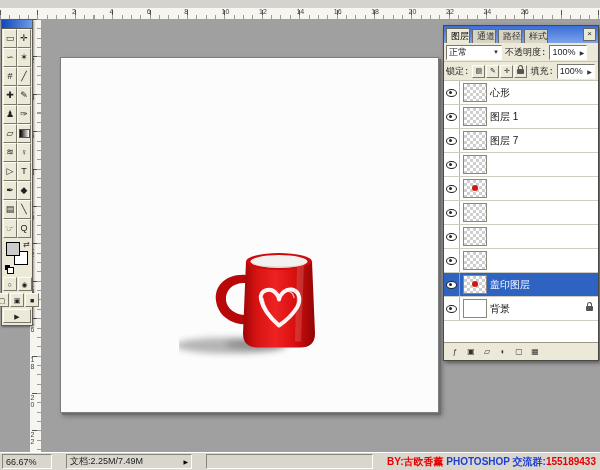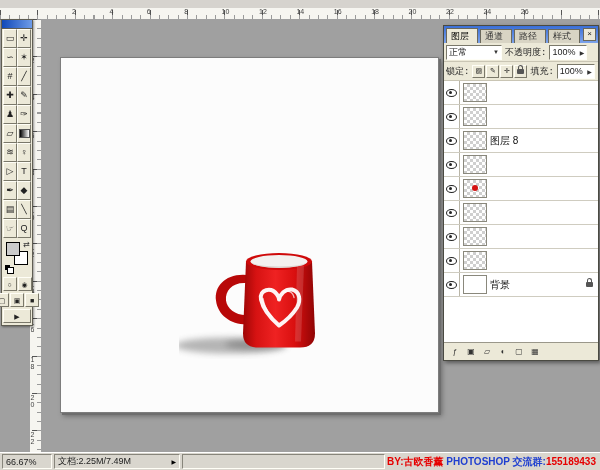--- a/index.html
+++ b/index.html
@@ -40,21 +40,21 @@
   .swmini::after{content:"";position:absolute;right:0;bottom:0;width:5px;height:5px;background:#fff;border:1px solid #000;}
   .tb-row{display:flex;justify-content:center;gap:1px;margin:2px 0;}
   .tbtn{height:12px;min-width:12px;display:flex;align-items:center;justify-content:center;font-size:7px;line-height:1;
         background:#ece9d8;border:1px solid;border-color:#fffef6 #7a786a #7a786a #fffef6;cursor:pointer;}
   .tbtn.wide{min-width:26px;}
   
   .layers-panel{position:absolute;left:443px;top:25px;width:154px;height:334px;background:#ece9d8;
         border:1px solid #4a4a42;box-shadow:2px 2px 4px rgba(0,0,0,.45);z-index:6;display:flex;flex-direction:column;}
   .p-header{height:17px;background:linear-gradient(#3a6fd8,#7da3ea);display:flex;align-items:flex-end;padding-left:2px;}
   .ptabs{display:flex;gap:2px;flex:1;align-items:flex-end;}
-  .ptab{background:#d8d4c4;border:1px solid #6a685c;border-bottom:none;padding:1px 8px 1px 4px;font-size:9px;line-height:11px;cursor:pointer;color:#333;}
+  .ptab{background:#d8d4c4;border:1px solid #6a685c;border-bottom:none;padding:1px 0 1px 4px;font-size:9px;line-height:11px;cursor:pointer;color:#333;}
   .ptab.active{background:#ece9d8;color:#000;padding-top:2px;}
   .pclose{width:11px;height:11px;margin:0 2px 2px 0;background:#ece9d8;border:1px solid #6a685c;font-size:8px;line-height:9px;text-align:center;cursor:pointer;}
   .p-mode,.p-lock{height:18px;display:flex;align-items:center;gap:3px;padding:0 2px;font-size:9px;border-bottom:1px solid #c9c5b4;}
   .plabel{white-space:nowrap;color:#222;font-family:Liberation Mono, monospace;}
   .combo{height:13px;background:#fff;border:1px solid;border-color:#7a786a #fffef6 #fffef6 #7a786a;
          display:flex;align-items:center;justify-content:space-between;font-size:9px;padding:0 2px;cursor:pointer;}
   .combo .dd{font-size:6px;color:#333;margin-left:2px;}
   .c-blend{width:50px;}
   .c-small{width:32px;}
   .lockbtns{display:flex;gap:1px;}
@@ -75,21 +75,21 @@
   .thumb.checker-red::after{content:"";position:absolute;left:8px;top:5px;width:6px;height:6px;border-radius:50%;background:#d41212;}
   .lname{font-size:10px;color:#111;white-space:nowrap;flex:1;}
   .lrow .rowlock{margin-right:5px;}
   .lrow.sel{background:#2f63c2;}
   .lrow.sel .lname{color:#fff;}
   .lrow.sel .eyecell{border-right-color:#7f9fd8;}
   .p-foot{height:17px;background:#ece9d8;border-top:1px solid #9a978a;display:flex;align-items:center;gap:2px;padding:0 4px;}
   .ficon{width:14px;height:12px;display:flex;align-items:center;justify-content:center;font-size:8px;color:#333;cursor:pointer;}
   
   .statusbar{position:absolute;left:0;bottom:0;width:600px;height:18px;background:#d9d6ce;border-top:1px solid #fff;
-             display:flex;align-items:center;gap:2px;padding:0 2px;box-sizing:border-box;z-index:7;}
+             display:flex;align-items:center;gap:14px;padding:0 2px;box-sizing:border-box;z-index:7;}
   .sunken{height:13px;display:flex;align-items:center;background:#d9d6ce;border:1px solid;border-color:#87857b #fffef6 #fffef6 #87857b;
           font-size:9px;padding:0 3px;white-space:nowrap;}
   .sb-zoom{width:42px;}
   .sb-doc{width:118px;justify-content:space-between;}
   .sb-arrow{font-size:6px;color:#000;margin-left:3px;cursor:pointer;}
   .sb-rest{flex:1;}
   .sb-credit{font-size:10px;font-weight:bold;white-space:nowrap;padding-right:2px;}
 </style>
 </head>
 <body>
@@ -239,33 +239,35 @@
         <span>100%</span>
         <span class="dd">▶</span>
       </div>
     </div>
     <div class="p-list">
         <div class="lrow">
           <div class="eyecell">
             <span class="eye"></span>
           </div>
           <div class="thumb checker"></div>
-        </div>
-        <div class="lrow">
-          <div class="eyecell">
-            <span class="eye"></span>
-          </div>
-          <div class="thumb checker"></div>
-        </div>
-        <div class="lrow">
-          <div class="eyecell">
-            <span class="eye"></span>
-          </div>
-          <div class="thumb checker"></div>
-          <div class="lname">图层 8</div>
+          <div class="lname">心形</div>
+        </div>
+        <div class="lrow">
+          <div class="eyecell">
+            <span class="eye"></span>
+          </div>
+          <div class="thumb checker"></div>
+          <div class="lname">图层 1</div>
+        </div>
+        <div class="lrow">
+          <div class="eyecell">
+            <span class="eye"></span>
+          </div>
+          <div class="thumb checker"></div>
+          <div class="lname">图层 7</div>
         </div>
         <div class="lrow">
           <div class="eyecell">
             <span class="eye"></span>
           </div>
           <div class="thumb checker"></div>
         </div>
         <div class="lrow">
           <div class="eyecell">
             <span class="eye"></span>
@@ -282,20 +284,27 @@
           <div class="eyecell">
             <span class="eye"></span>
           </div>
           <div class="thumb checker"></div>
         </div>
         <div class="lrow">
           <div class="eyecell">
             <span class="eye"></span>
           </div>
           <div class="thumb checker"></div>
+        </div>
+        <div class="lrow sel">
+          <div class="eyecell">
+            <span class="eye"></span>
+          </div>
+          <div class="thumb checker-red"></div>
+          <div class="lname">盖印图层</div>
         </div>
         <div class="lrow">
           <div class="eyecell">
             <span class="eye"></span>
           </div>
           <div class="thumb white"></div>
           <div class="lname">背景</div>
           <span class="lockico rowlock"></span>
         </div>
       </div>

